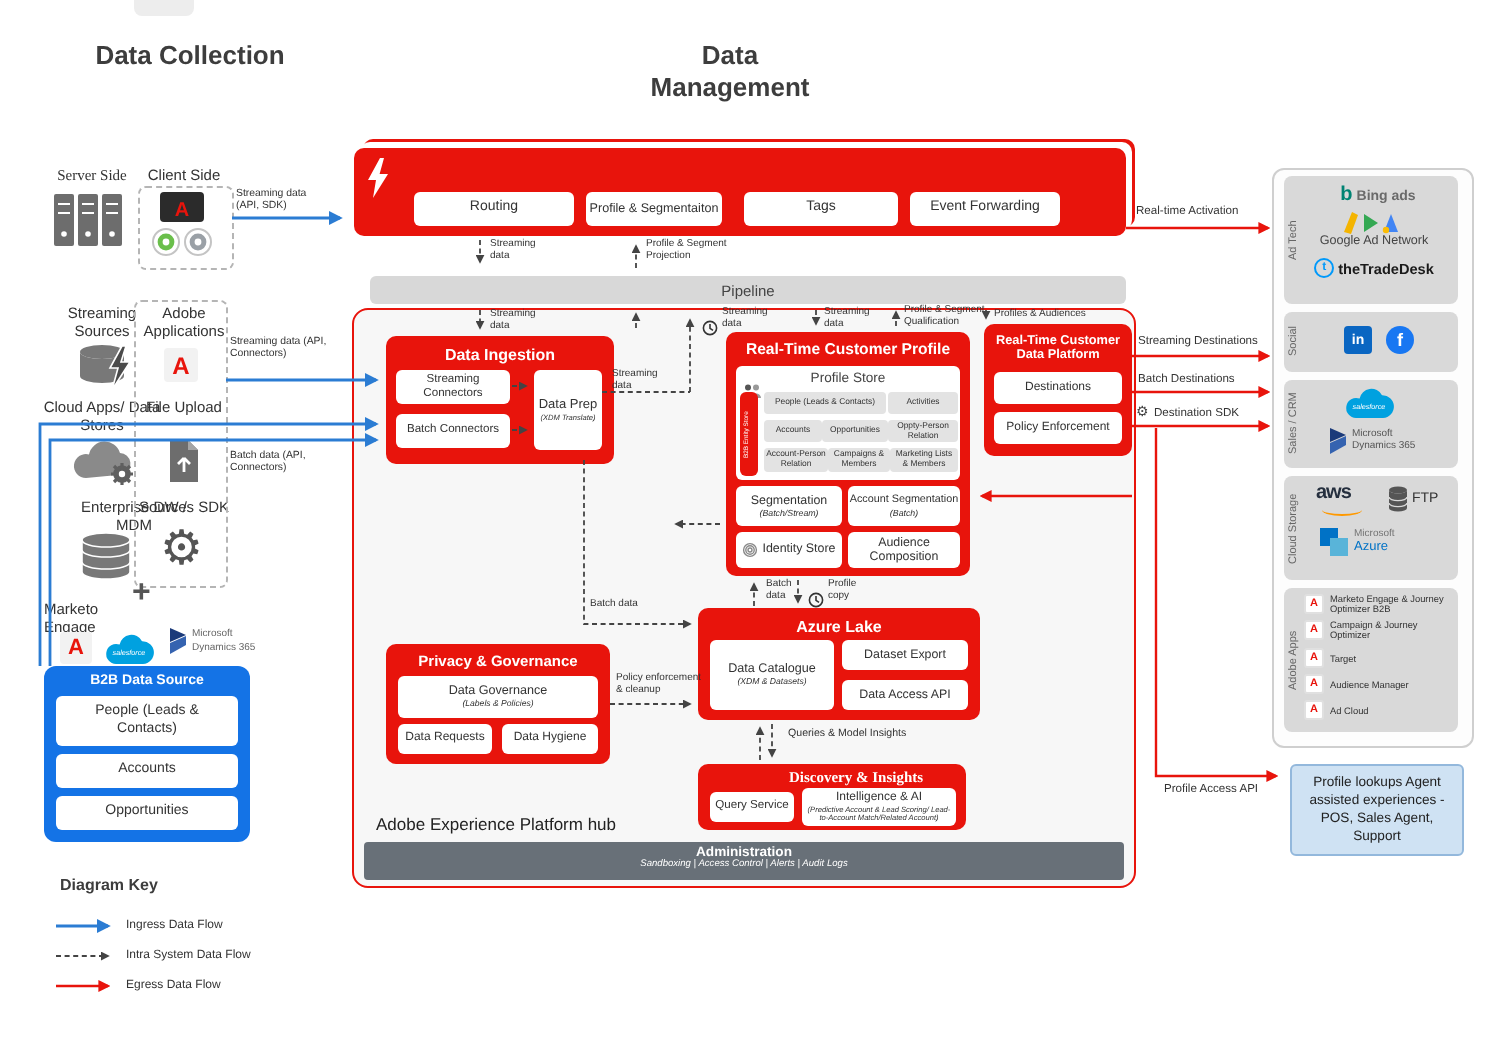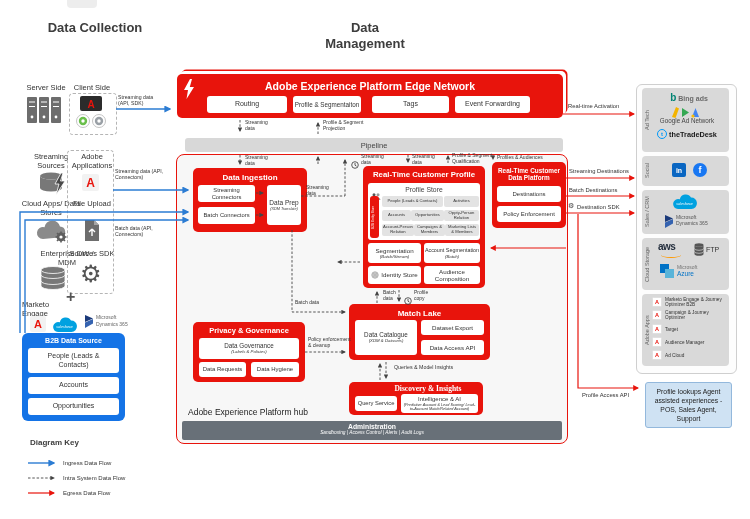--- a/index.html
+++ b/index.html
@@ -29,21 +29,21 @@
 </head>
 <body>
 
 <div id="canvas">
 
   <div class="abs" style="left:67px;top:0;width:30px;height:8px;background:#ededed;border-radius:0 0 4px 4px;"></div>
 
   <div class="hdr" style="left:30px;top:20px;width:130px;">Data Collection</div>
   <div class="hdr" style="left:320px;top:20px;width:90px;">Data Management</div>
 
-  <div class="slab" style="left:22px;top:84px;width:48px;">Server Side</div>
+  <div class="slab" style="left:22px;top:84px;width:48px;font-family:Liberation Serif, serif;">Server Side</div>
   <span class="abs" style="left:27px;top:95px;">
     <svg width="36" height="30" viewBox="0 0 36 30">
         <g fill="#6d6d6d">
           <rect x="0" y="2" width="10" height="26" rx="1"></rect>
           <rect x="12" y="2" width="10" height="26" rx="1"></rect>
           <rect x="24" y="2" width="10" height="26" rx="1"></rect>
         </g>
         <g stroke="#fff" stroke-width="1.1" fill="none">
           <path d="M2 7h6M14 7h6M26 7h6M2 11.5h6M14 11.5h6M26 11.5h6"></path>
         </g>
@@ -158,21 +158,20 @@
   <div class="flbl" style="left:63px;top:460px;width:80px;font-size:6px;">Ingress Data Flow</div>
   <div class="flbl" style="left:63px;top:475px;width:80px;font-size:6px;">Intra System Data Flow</div>
   <div class="flbl" style="left:63px;top:490px;width:80px;font-size:6px;">Egress Data Flow</div>
 
   <div class="rb" style="left:177px;top:74px;width:386px;height:44px;box-shadow:3px -3px 0 #ffffff,4.5px -4.5px 0 #e8140c;"></div>
   <span class="abs" style="left:183px;top:79px;">
     <svg width="12" height="20" viewBox="0 0 12 20">
         <path d="M7 0 L1 11 H5 L3.5 20 L11 8 H6.8 L9 0Z" fill="#fff"></path>
       </svg>
   </span>
-  <div class="rbt" style="left:177px;top:80px;width:386px;font-size:10.5px;">Adobe Experience Platform Edge Network</div>
   <div class="wb" style="left:207px;top:96px;width:80px;height:17px;font-size:7px;">
       <span>Routing</span>
     </div>
   <div class="wb" style="left:293px;top:96px;width:68px;height:17px;font-size:6.3px;">
       <span>Profile &amp; Segmentaiton</span>
     </div>
   <div class="wb" style="left:372px;top:96px;width:77px;height:17px;font-size:7px;">
       <span>Tags</span>
     </div>
   <div class="wb" style="left:455px;top:96px;width:75px;height:17px;font-size:7px;">
@@ -275,21 +274,21 @@
     <span class="sub" style="font-size:4.3px;">(Labels &amp; Policies)</span>
   </div>
   <div class="wb" style="left:199px;top:362px;width:47px;height:15px;font-size:6px;">
       <span>Data Requests</span>
     </div>
   <div class="wb" style="left:251px;top:362px;width:48px;height:15px;font-size:6px;">
       <span>Data Hygiene</span>
     </div>
 
   <div class="rb" style="left:349px;top:304px;width:141px;height:56px;"></div>
-  <div class="rbt" style="left:349px;top:309px;width:141px;font-size:8px;">Match Lake</div>
+  <div class="rbt" style="left:349px;top:309px;width:141px;font-size:8px;">Azure Lake</div>
   <div class="wb" style="left:355px;top:320px;width:62px;height:35px;font-size:6.3px;">
     <span>Data Catalogue</span>
     <span class="sub" style="font-size:4.3px;">(XDM &amp; Datasets)</span>
   </div>
   <div class="wb" style="left:421px;top:320px;width:63px;height:15px;font-size:6.2px;">
       <span>Dataset Export</span>
     </div>
   <div class="wb" style="left:421px;top:340px;width:63px;height:15px;font-size:6.2px;">
       <span>Data Access API</span>
     </div>

